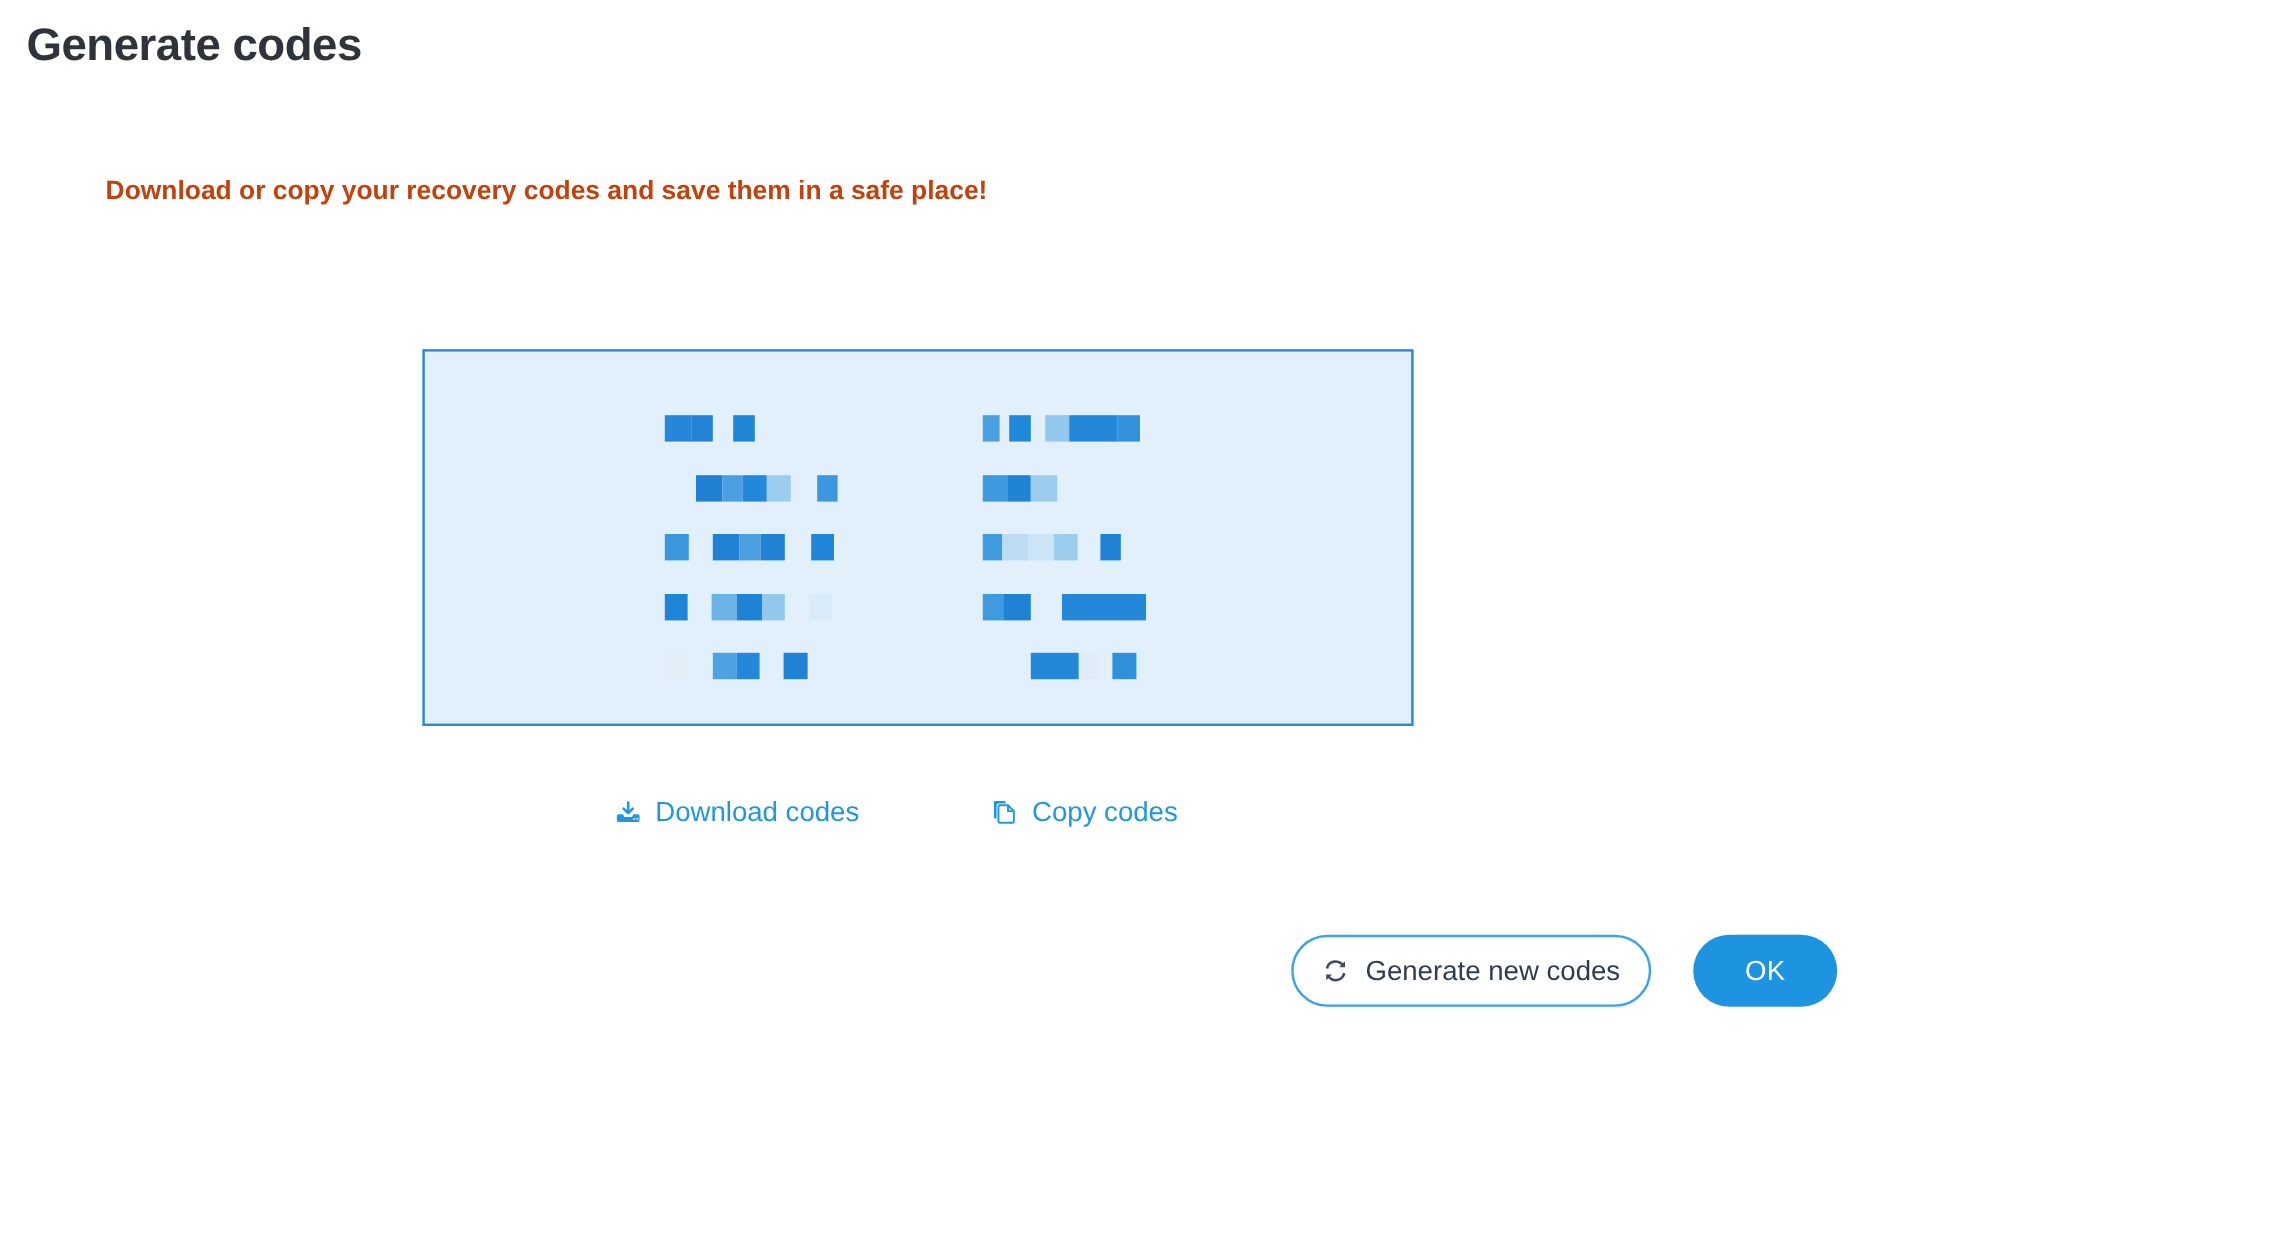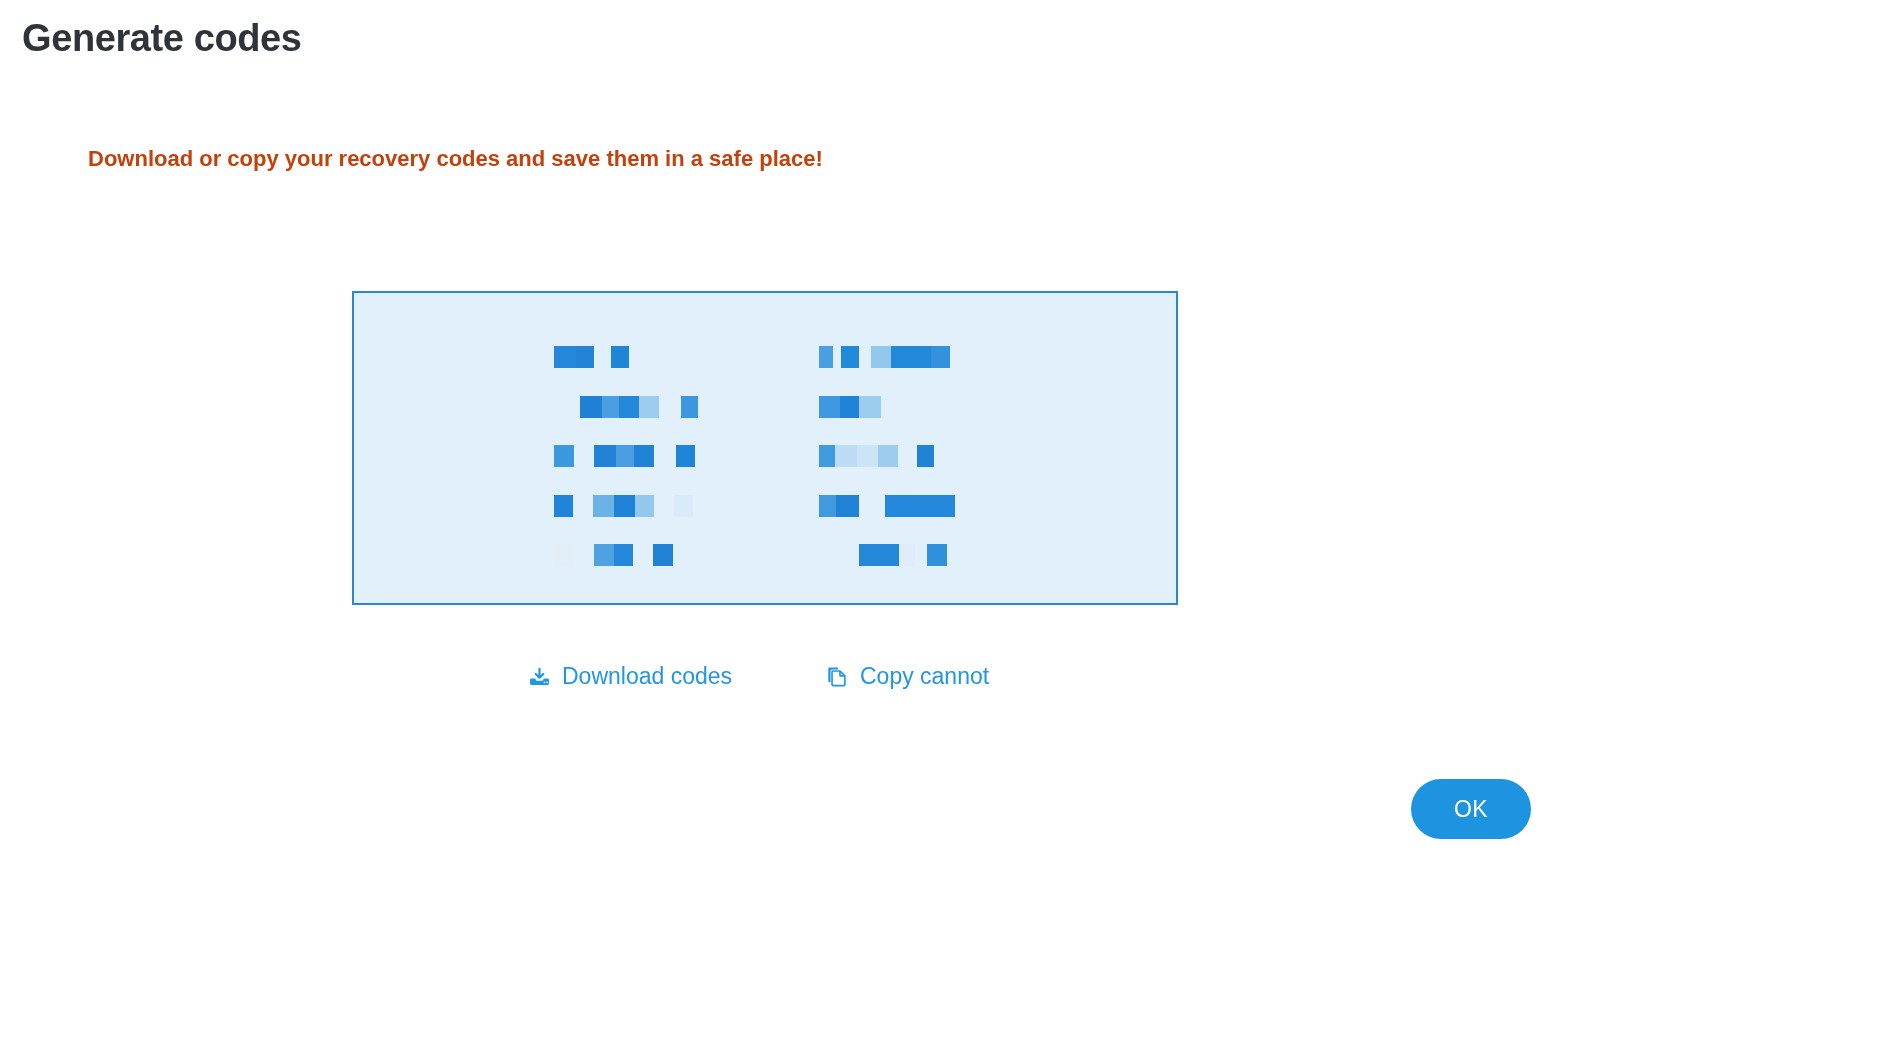--- a/index.html
+++ b/index.html
@@ -97,21 +97,21 @@
     display: flex;
     align-items: center;
     gap: 11px;
     color: #2196e3;
     font-size: 23px;
     line-height: 32px;
     text-decoration: none;
     cursor: pointer;
     white-space: nowrap;
   }
-  .action-link.download { left: 176px; }
+  .action-link.download { left: 160px; }
   .action-link.copy     { left: 474px; }
   .action-icon {
     display: inline-flex;
     width: 23px;
     height: 23px;
     align-items: center;
     justify-content: center;
   }
 
   
@@ -281,25 +281,34 @@
   </a>
 
   <a class="action-link copy" href="#">
     <span class="action-icon">
       <svg width="23" height="23" viewBox="0 0 24 24" aria-hidden="true">
         <path d="M3.4 2.6h8.2a1 1 0 0 1 1 1v1.1H6.6a1.9 1.9 0 0 0-1.9 1.9v11.3H3.4a1 1 0 0 1-1-1V3.6a1 1 0 0 1 1-1z" fill="#2196e3"></path>
         <path d="M7.4 6.3h7.2l5.1 5.1v9a1.1 1.1 0 0 1-1.1 1.1H7.4a1.1 1.1 0 0 1-1.1-1.1V7.4a1.1 1.1 0 0 1 1.1-1.1z" fill="#ffffff" stroke="#2196e3" stroke-width="1.7" stroke-linejoin="round"></path>
         <path d="M14.6 6.3v5.1h5.1" fill="none" stroke="#2196e3" stroke-width="1.7" stroke-linejoin="round"></path>
       </svg>
     </span>
-    <span>Copy cannot</span>
+    <span>Copy codes</span>
   </a>
 
 </div>
 
 <div class="footer">
 
+  <div class="btn btn-generate">
+    <span class="refresh-icon">
+      <svg width="22" height="22" viewBox="0 0 24 24" fill="#3c4a62" aria-hidden="true">
+        <path d="M12 4.6c2.03 0 3.86.86 5.15 2.23l-1.9 1.9h5.3V3.4l-1.84 1.84A9.3 9.3 0 0 0 2.95 9.6l2.3.62A6.98 6.98 0 0 1 12 4.6z"></path>
+        <path d="M12 19.4a6.98 6.98 0 0 1-5.15-2.23l1.9-1.9h-5.3v5.33l1.84-1.84A9.3 9.3 0 0 0 21.05 14.4l-2.3-.62A6.98 6.98 0 0 1 12 19.4z"></path>
+      </svg>
+    </span>
+    <span>Generate new codes</span>
+  </div>
 
   <div class="btn btn-ok">
     <span>OK</span>
   </div>
 
 </div>
 
 </body></html>

